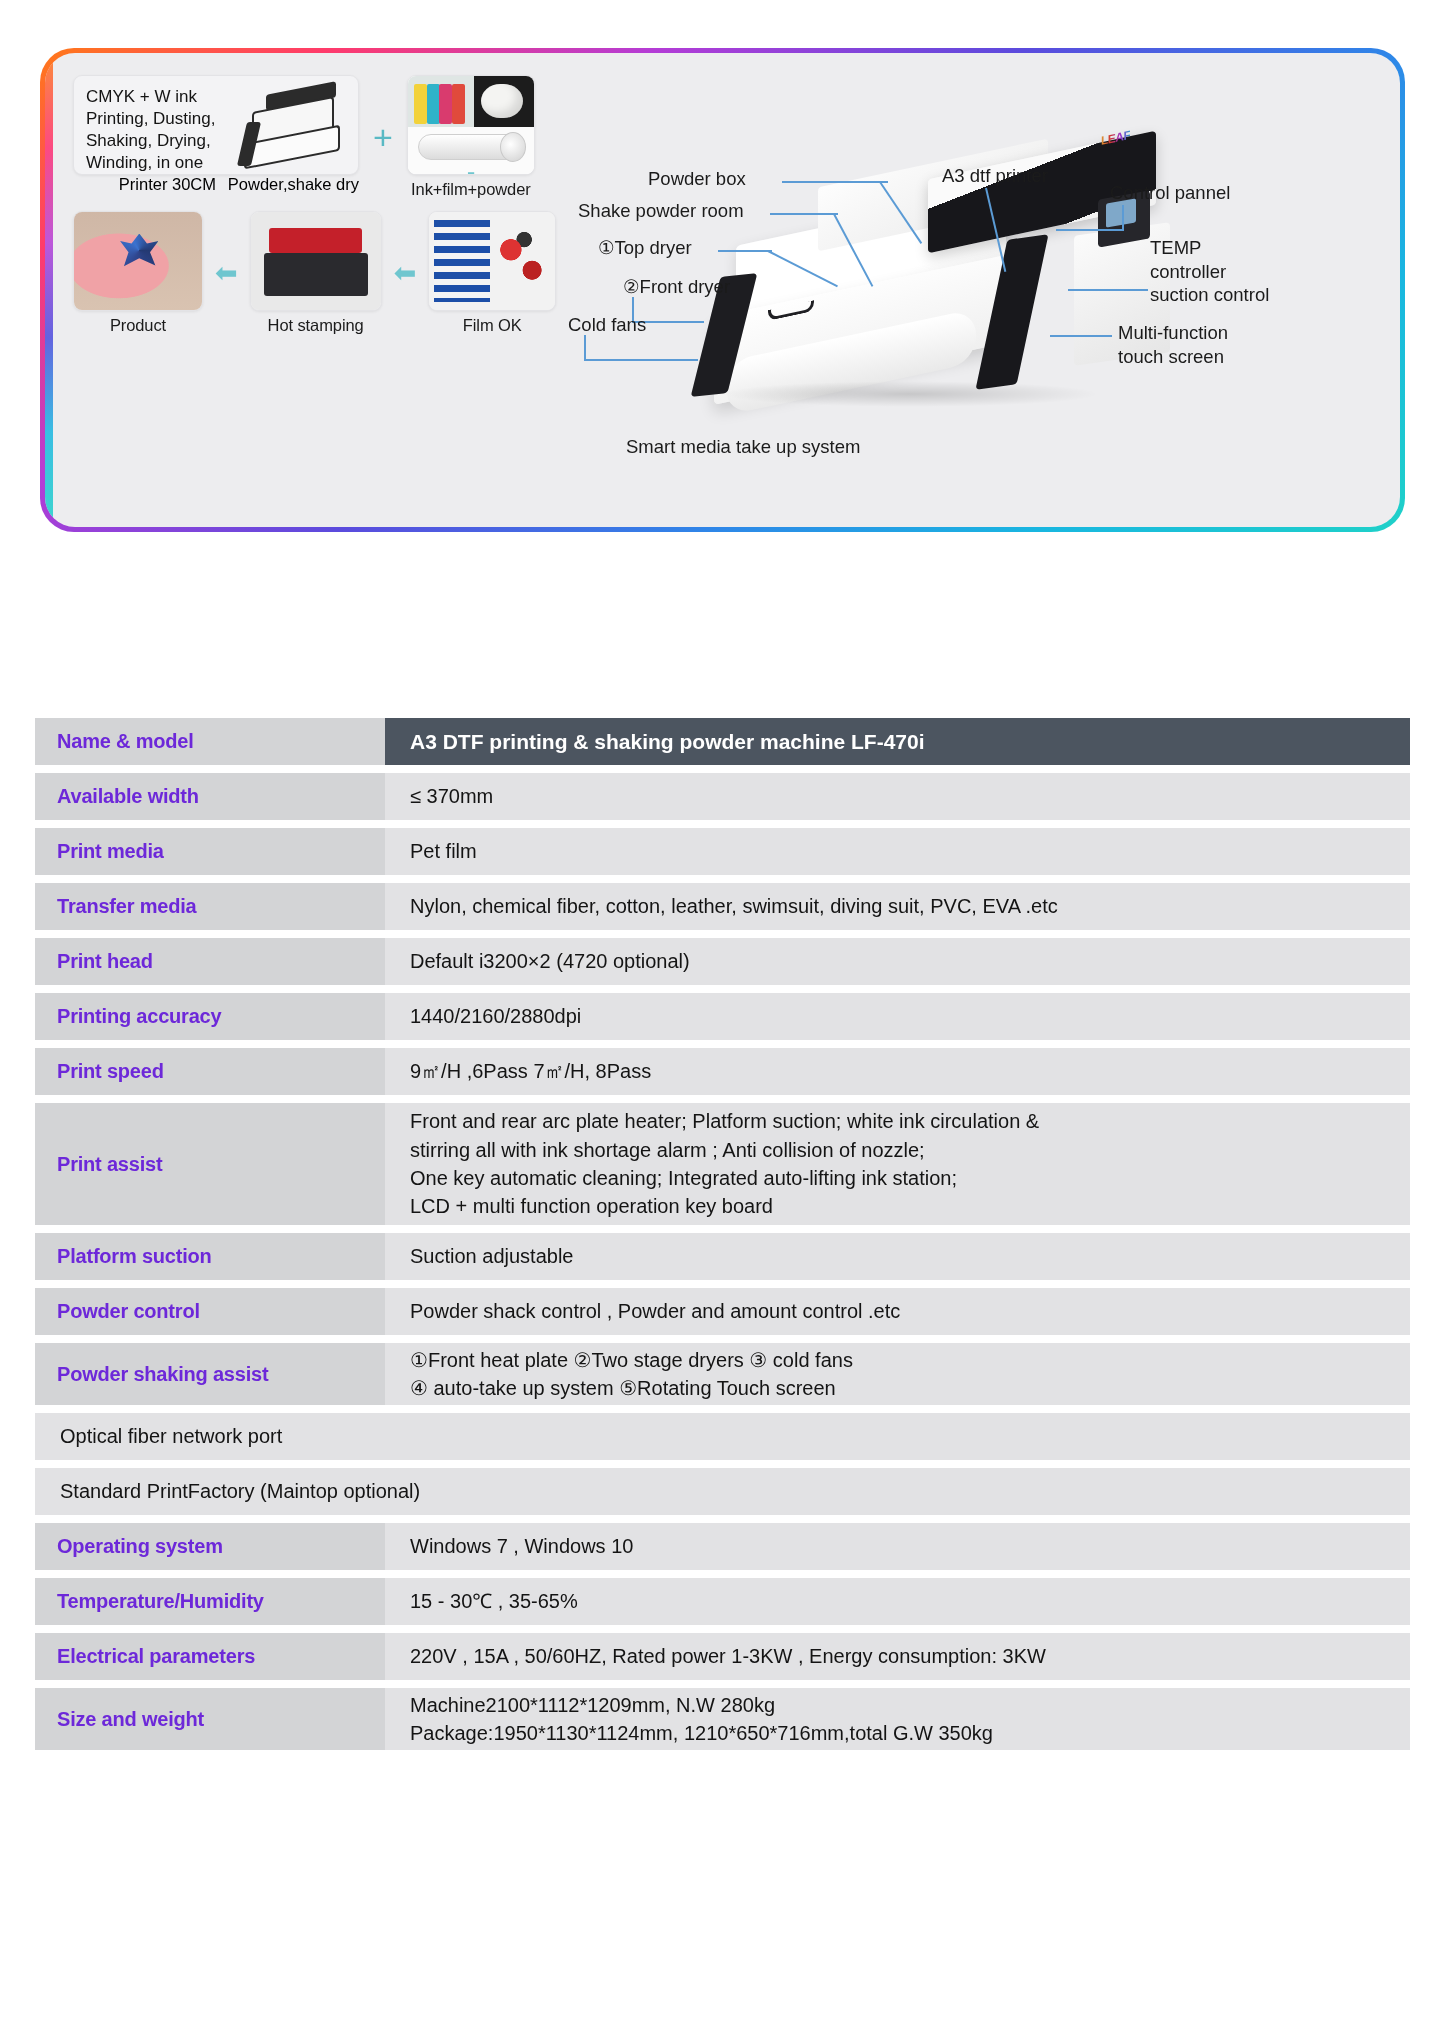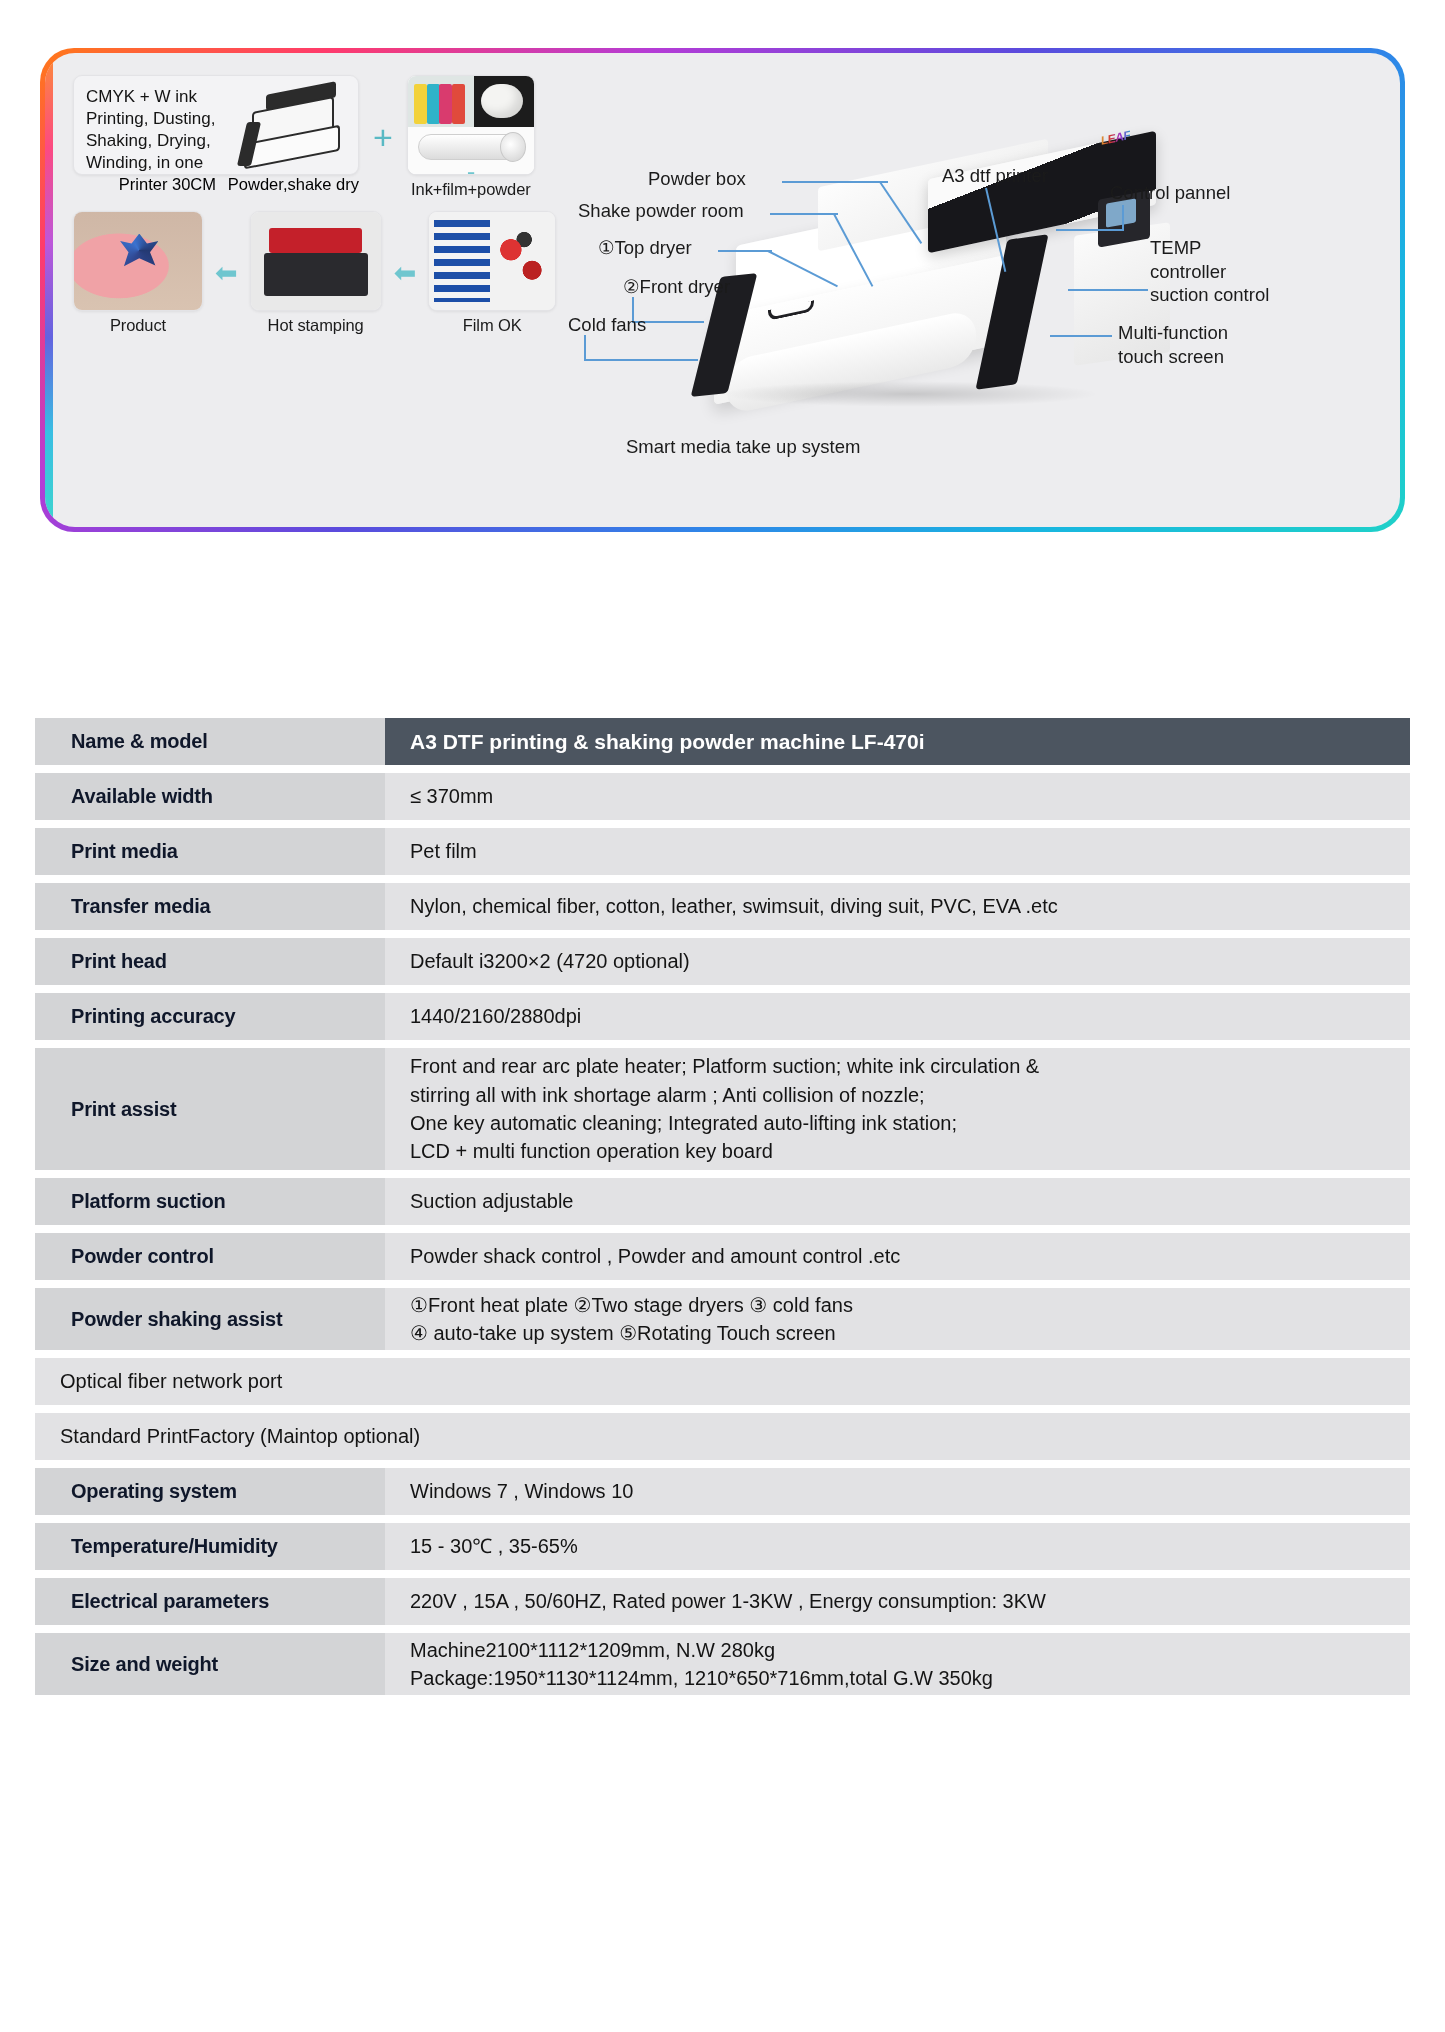--- a/index.html
+++ b/index.html
@@ -250,22 +250,22 @@
   .table {
     position: absolute;
     left: 35px; top: 718px;
     width: 1375px;
   }
   .trow { display: flex; margin-bottom: 8px; }
   .tkey {
     width: 350px; flex: none;
     background: #d3d4d6;
     display: flex; align-items: center;
-    padding-left: 36px;
-    font-size: 20px; font-weight: 700; color: #0f172a;
+    padding-left: 22px;
+    font-size: 20px; font-weight: 700; color: #6d28d9;
     letter-spacing: -.2px;
   }
   .tval {
     flex: 1;
     background: #e2e2e4;
     display: flex; align-items: center;
     padding-left: 25px;
     font-size: 20px; color: #141414; line-height: 1.42;
   }
   .trow.head .tval {
@@ -442,20 +442,24 @@
     <div class="trow h-60">
       <div class="tkey">Print head</div>
       <div class="tval">Default  i3200×2  (4720 optional)</div>
     </div>
 
     <div class="trow h-60">
       <div class="tkey">Printing accuracy</div>
       <div class="tval">1440/2160/2880dpi</div>
     </div>
 
+    <div class="trow h-60">
+      <div class="tkey">Print speed</div>
+      <div class="tval">9㎡/H ,6Pass     7㎡/H, 8Pass</div>
+    </div>
 
     <div class="trow h-tall">
       <div class="tkey">Print assist</div>
       <div class="tval">
           <span class="lines">Front and rear arc plate heater; Platform suction; white ink circulation &amp;
 stirring all with ink shortage alarm ; Anti collision of nozzle;
 One key automatic cleaning; Integrated auto-lifting ink station;
 LCD + multi function operation key board</span>
         </div>
     </div>

